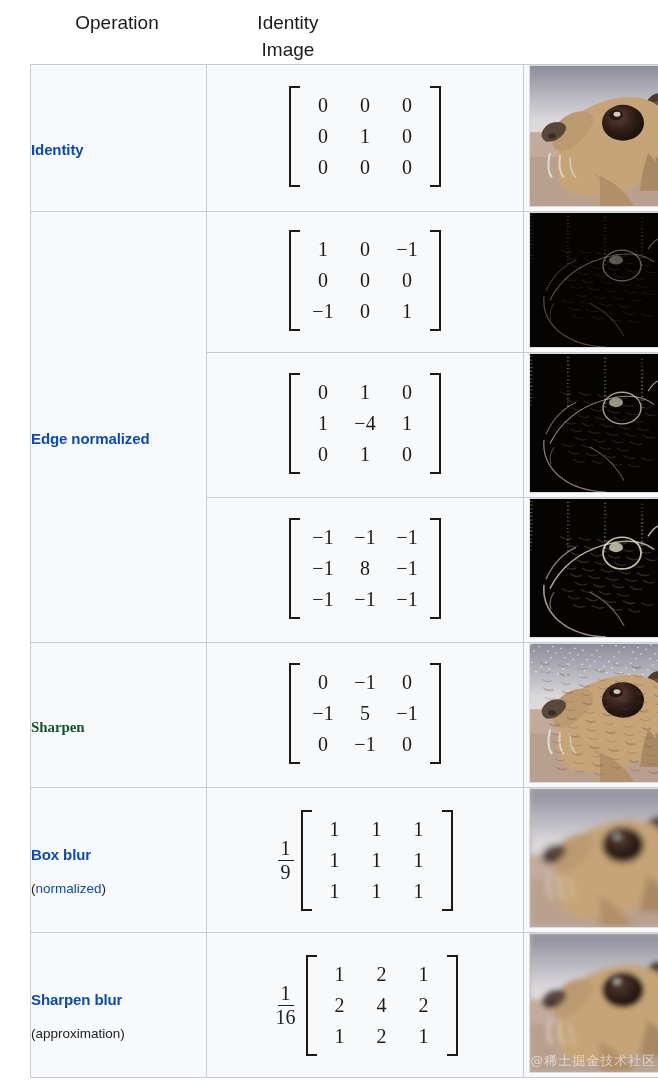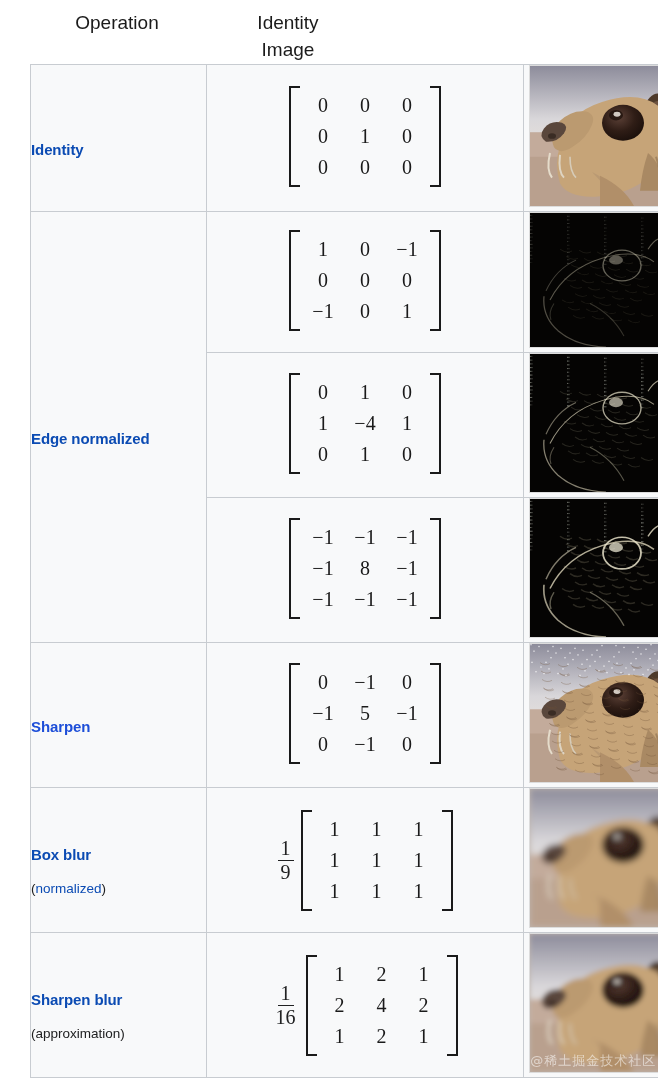--- a/index.html
+++ b/index.html
@@ -70,21 +70,21 @@
     box-sizing: border-box;
   }
   .op-name {
     font-size: 15px;
     font-weight: bold;
     line-height: 20px;
     letter-spacing: -0.1px;
     margin-top: 23px;
   }
   .op-name.link { color: #0b4bb3; }
-  .op-name.plain { color: #1d4ed8; }
+  .op-name.plain { color: #14532d; font-family: Liberation Serif, serif; }
   .op-sub {
     font-size: 13.5px;
     line-height: 20px;
     margin-top: 14px;
     color: #202122;
   }
   .op-sub .lnk { color: #0b4bb3; }
 
   
   .filt-cell {

